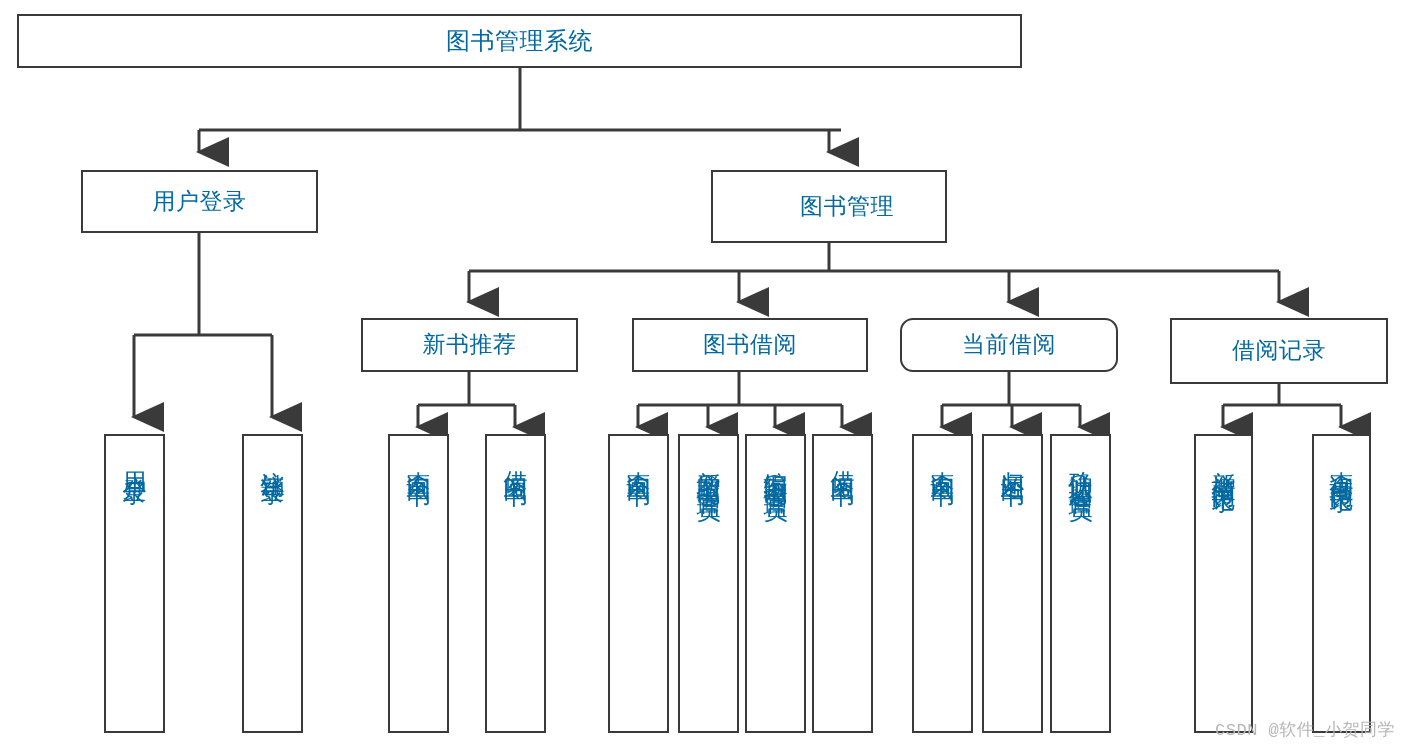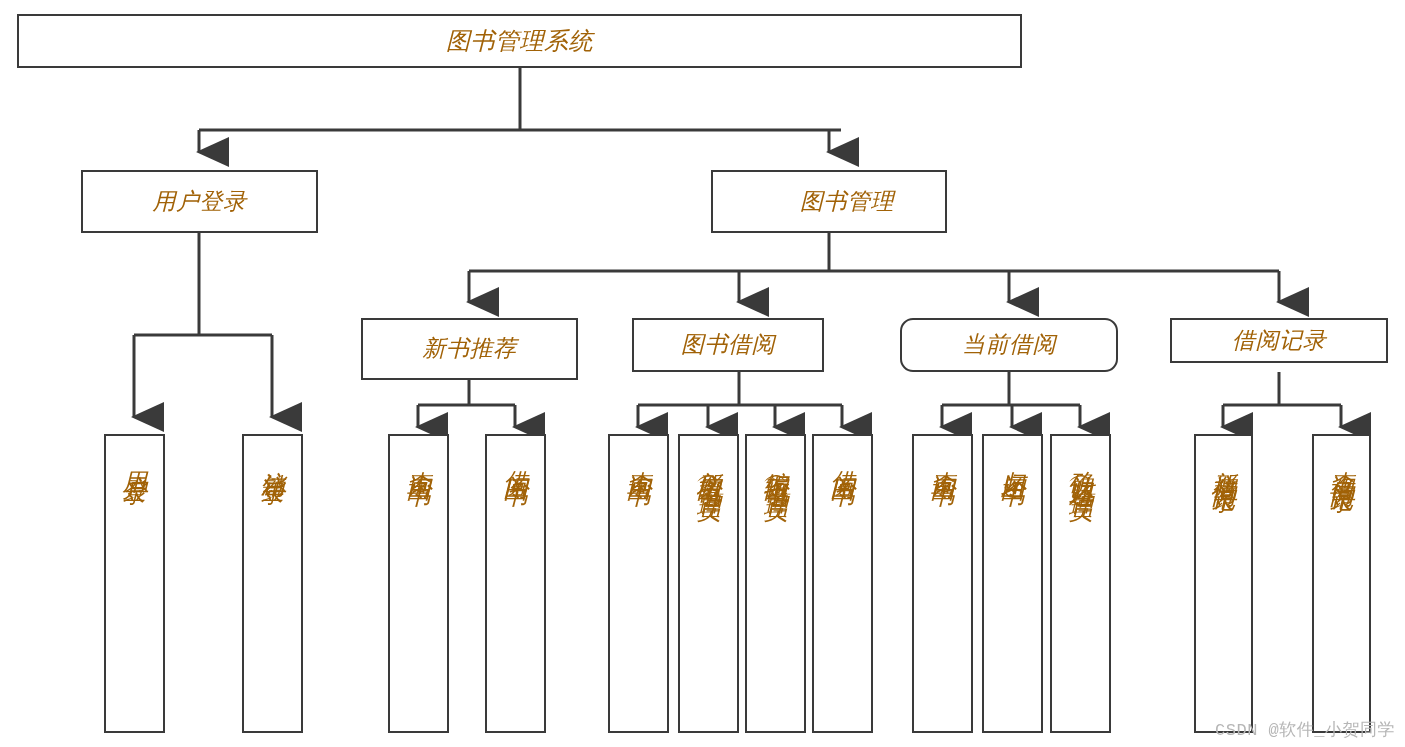--- a/index.html
+++ b/index.html
@@ -25,23 +25,22 @@
     height: 747px;
   }
   .node {
     position: absolute;
     box-sizing: border-box;
     border: 2.5px solid #3a3a3a;
     background: #ffffff;
     display: flex;
     align-items: center;
     justify-content: center;
-    color: #a16207;
+    color: #0369a1;
     z-index: 2;
-    font-style: italic;
   }
   .node .label {
     text-align: center;
     line-height: 1.18;
     letter-spacing: 0.5px;
   }
   .node.horiz .label {
     font-size: 23px;
   }
   .node.root .label {
@@ -126,34 +125,34 @@
     </g>
   </svg>
 
   <div class="node root horiz" style="left:17px; top:14px; width:1005px; height:54px;">
     <span class="label">图书管理系统</span>
   </div>
 
   <div class="node horiz" style="left:81px; top:170px; width:237px; height:63px;">
     <span class="label">用户登录</span>
   </div>
-  <div class="node horiz" style="left:711px; top:170px; width:236px; height:63px;padding-left:36px;">
+  <div class="node horiz" style="left:711px; top:170px; width:236px; height:73px;padding-left:36px;">
     <span class="label">图书管理</span>
   </div>
 
-  <div class="node horiz" style="left:361px; top:318px; width:217px; height:62px;">
+  <div class="node horiz" style="left:361px; top:318px; width:217px; height:54px;">
     <span class="label">新书推荐</span>
   </div>
-  <div class="node horiz" style="left:632px; top:318px; width:192px; height:54px;">
+  <div class="node horiz" style="left:632px; top:318px; width:236px; height:54px;">
     <span class="label">图书借阅</span>
   </div>
   <div class="node horiz" style="left:900px; top:318px; width:218px; height:54px;border-radius:13px;">
     <span class="label">当前借阅</span>
   </div>
-  <div class="node horiz" style="left:1170px; top:318px; width:218px; height:45px;">
+  <div class="node horiz" style="left:1170px; top:318px; width:218px; height:66px;">
     <span class="label">借阅记录</span>
   </div>
 
   <div class="node vert" style="left:104px; top:434px; width:61px; height:299px;">
     <span class="label">用户登录</span>
   </div>
   <div class="node vert" style="left:242px; top:434px; width:61px; height:299px;">
     <span class="label">注销登录</span>
   </div>
 

